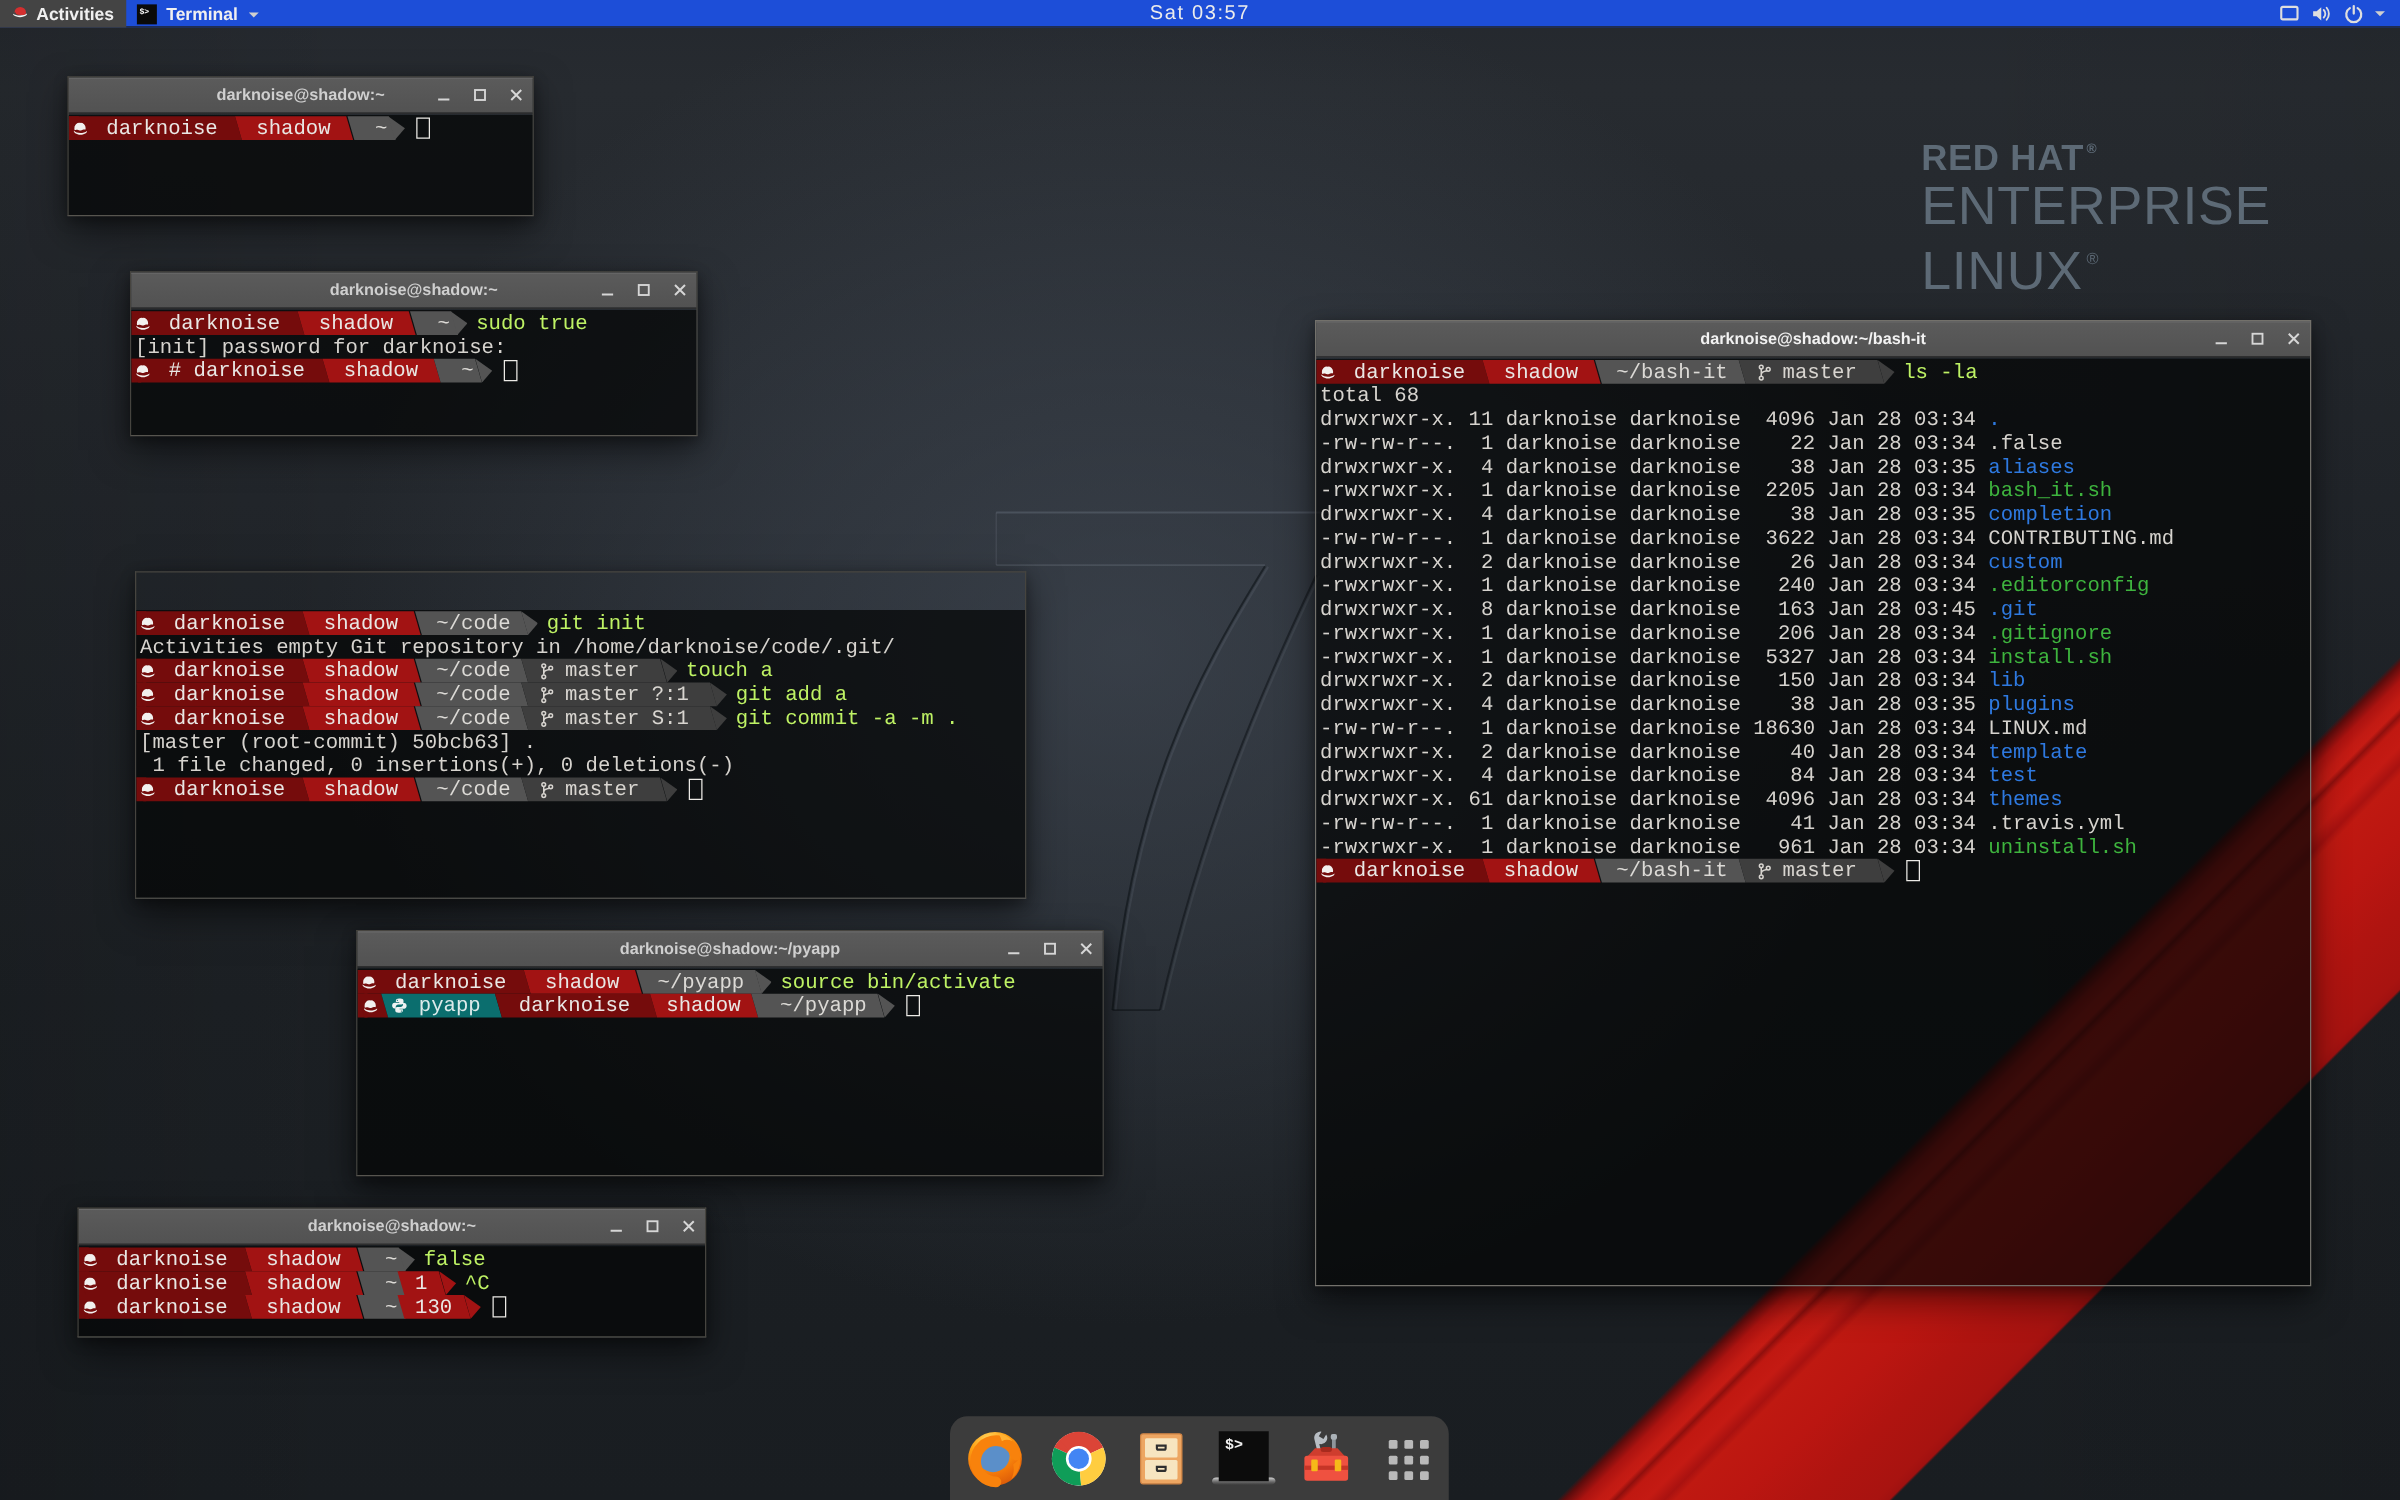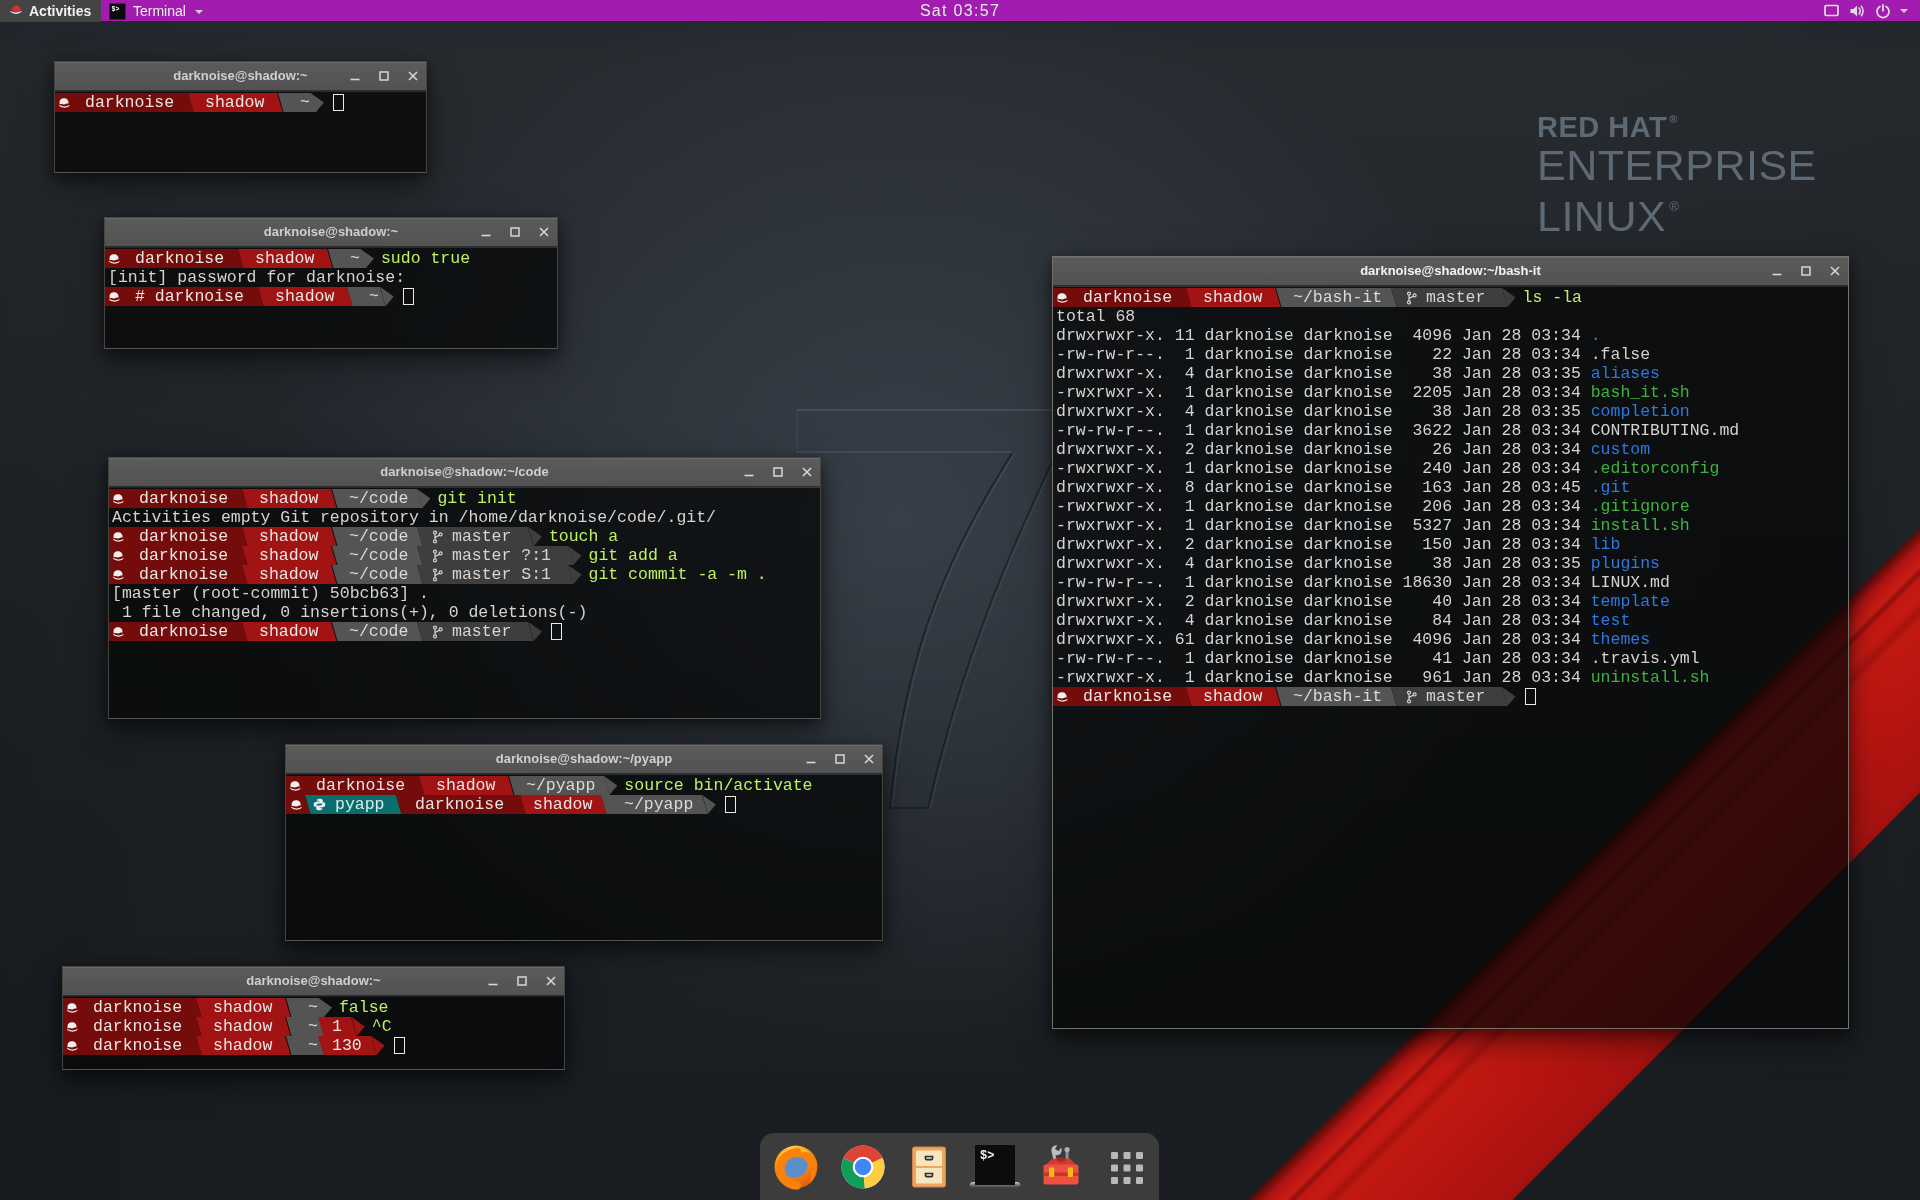--- a/index.html
+++ b/index.html
@@ -13,21 +13,21 @@
  rgba(40,10,10,0) 1729px, #5c0c0c 1733px, #ab1310 1743px, #c11a13 1752px, #c61c14 1758px,
  #8f0f0d 1762px, #c01811 1767px, #c41a13 1780px, #a91210 1790px, #bf1911 1796px,
  #bb1611 1830px, #b01410 1870px, #a81310 1910px, #a01110 1917px,
  rgba(30,8,8,0) 1919px)}
 .seven{position:absolute;left:780px;top:395px}
 .rhlogo{position:absolute;left:1537px;top:105px;color:#5d6a76}
 .l1{font-size:29px;font-weight:700;letter-spacing:0.5px;line-height:28px}
 .reg{font-size:11px;vertical-align:14px;margin-left:2px}
 .reg2{font-size:13px;vertical-align:20px;margin-left:3px}
 .l2{font-size:43px;font-weight:400;letter-spacing:0.5px;line-height:44px}.l2+.l2{margin-top:-2px}.l1+.l2{margin-top:2px}
-.panel{position:absolute;left:0;top:0;width:1920px;height:22px;background:#a21caf;border-bottom:1px solid #202326;z-index:50}
+.panel{position:absolute;left:0;top:0;width:1920px;height:22px;background:#1d4ed8;border-bottom:1px solid #202326;z-index:50}
 .actbtn{position:absolute;left:0;top:0;height:22px;width:101px;background:#444444;display:flex}
 .ptxt{color:#f0f0f0;font-size:14px;font-weight:600;line-height:22px}
 .appbtn{position:absolute;left:99px;top:0;height:22px;display:flex}
 .pticon{display:block;margin:2.5px 7px 0 10px}
 .clock{position:absolute;left:0;right:0;top:0;text-align:center;color:#ececec;font-weight:400;letter-spacing:1.3px;line-height:21px;font-size:16px}
 .sysarea{position:absolute;right:10px;top:0;height:22px;display:flex}
 .win{position:absolute;border:1px solid #46443f;border-bottom-color:#57554f;box-shadow:0 12px 28px rgba(0,0,0,0.50),0 3px 10px rgba(0,0,0,0.35)}
 .tb{position:relative;height:29px;background:linear-gradient(#5b5b5b,#525252);border-bottom:1px solid #2e2e2e;box-shadow:inset 0 1px 0 #6a6a6a}
 .tt{display:block;text-align:center;font-size:13px;font-weight:700;line-height:28px}
 .wb{position:absolute;top:6px;width:16px;height:16px}
@@ -112,32 +112,20 @@
       <div class="ln tx">[init] password for darknoise: </div>
       <div class="ln pr"><b style="position:absolute;left:0;top:0;width:8px;height:19px;background:#750c0c"></b><span class="sg" style="background:#750c0c;padding-left:3px;padding-right:14px"><i style="color:#e9e7e4"><em><svg width="13" height="12" viewBox="0 0 13 12" style="display:block">
                 <g fill="#f2f0ee">
                   <path d="M6.3 1.3a4.1 4.1 0 0 1 4.2 4.1c0 .5-.1 1-.3 1.3-.6-.2-1.3-.1-2 .1-.8.3-1.2.7-2.4.6-1-.1-1.7-.6-3-.5-.4 0-.8.1-1.1.3-.1-.4-.2-.9-.2-1.4a4.1 4.1 0 0 1 4.8-4.5z"></path>
                   <path d="M1.1 7.6c1.3 1.1 3.1 1.8 5.2 1.8 2 0 3.9-.6 5.2-1.7.3.5-.1 1.2-.9 1.8-1 .7-2.6 1.2-4.2 1.2-1.6 0-3.1-.5-4.2-1.2-.9-.6-1.3-1.3-1.1-1.9z"></path>
                 </g>
               </svg></em><u style="margin-left:14px"># darknoise</u></i></span><span class="sg" style="background:#a21313;padding-left:17px;padding-right:13px"><i style="color:#e9e7e4"><u>shadow</u></i></span><span class="sg" style="background:#545454;padding-left:22px;padding-right:1px"><i style="color:#dcdad6"><u>~</u></i></span><span class="ar" style="background:#545454"></span><span class="cur" style="margin-left:9px"></span></div>
     </div>
 </div>
 <div class="win" style="left:108px;top:457px;width:713px;height:262px;">
-<div class="tb">
-      <span class="tt" style="color:#cfcfcf">darknoise@shadow:~/code</span>
-      <span class="wb" style="right:63px"><svg width="16" height="16" viewBox="0 0 16 16">
-          <path d="M3.5 11.5h9" stroke="#d6d6d6" stroke-width="1.6"></path>
-        </svg></span>
-<span class="wb" style="right:34px"><svg width="16" height="16" viewBox="0 0 16 16">
-          <rect x="4" y="4" width="8" height="8" fill="none" stroke="#d6d6d6" stroke-width="1.5"></rect>
-        </svg></span>
-<span class="wb" style="right:5px"><svg width="16" height="16" viewBox="0 0 16 16">
-          <path d="M4 4l8 8M12 4l-8 8" stroke="#d6d6d6" stroke-width="1.6"></path>
-        </svg></span>
-    </div>
 <div class="ct">
       <div class="ln pr"><b style="position:absolute;left:0;top:0;width:8px;height:19px;background:#750c0c"></b><span class="sg" style="background:#750c0c;padding-left:3px;padding-right:14px"><i style="color:#e9e7e4"><em><svg width="13" height="12" viewBox="0 0 13 12" style="display:block">
                 <g fill="#f2f0ee">
                   <path d="M6.3 1.3a4.1 4.1 0 0 1 4.2 4.1c0 .5-.1 1-.3 1.3-.6-.2-1.3-.1-2 .1-.8.3-1.2.7-2.4.6-1-.1-1.7-.6-3-.5-.4 0-.8.1-1.1.3-.1-.4-.2-.9-.2-1.4a4.1 4.1 0 0 1 4.8-4.5z"></path>
                   <path d="M1.1 7.6c1.3 1.1 3.1 1.8 5.2 1.8 2 0 3.9-.6 5.2-1.7.3.5-.1 1.2-.9 1.8-1 .7-2.6 1.2-4.2 1.2-1.6 0-3.1-.5-4.2-1.2-.9-.6-1.3-1.3-1.1-1.9z"></path>
                 </g>
               </svg></em><u style="margin-left:14px">darknoise</u></i></span><span class="sg" style="background:#a21313;padding-left:17px;padding-right:13px"><i style="color:#e9e7e4"><u>shadow</u></i></span><span class="sg" style="background:#545454;padding-left:17px;padding-right:9px"><i style="color:#dcdad6"><u>~/code</u></i></span><span class="ar" style="background:#545454"></span><span class="cmd">git init</span></div>
       <div class="ln tx">Activities empty Git repository in /home/darknoise/code/.git/</div>
       <div class="ln pr"><b style="position:absolute;left:0;top:0;width:8px;height:19px;background:#750c0c"></b><span class="sg" style="background:#750c0c;padding-left:3px;padding-right:14px"><i style="color:#e9e7e4"><em><svg width="13" height="12" viewBox="0 0 13 12" style="display:block">
                 <g fill="#f2f0ee">
@@ -405,21 +393,21 @@
       </span>
       <span class="ptxt">Activities</span>
     </div>
 <div class="appbtn">
       <span class="pticon">
         <svg width="17" height="17" viewBox="0 0 17 17" style="display:block">
 <rect x="0.5" y="0.5" width="16" height="16" fill="#0a0a0a"></rect>
 <text x="2.6" y="8" font-family="Liberation Mono, monospace" font-size="6.5" font-weight="bold" fill="#fff">$&gt;</text>
 </svg>
       </span>
-      <span class="ptxt" style="font-weight:400">Terminal</span>
+      <span class="ptxt" style="font-weight:700">Terminal</span>
       <span style="display:block;margin:8px 0 0 7px">
         <svg width="12" height="8" viewBox="0 0 12 8" style="display:block">
           <path d="M2 2l4 4 4-4z" fill="#cfcfcf"></path>
         </svg>
       </span>
     </div>
 <div class="clock">Sat 03:57</div>
 <div class="sysarea">
 <span style="display:block;margin-top:3px"><svg width="17" height="16" viewBox="0 0 17 16">
           <rect x="2" y="2.5" width="13" height="10" rx="1.2" fill="none" stroke="#dedede" stroke-width="1.7"></rect>

